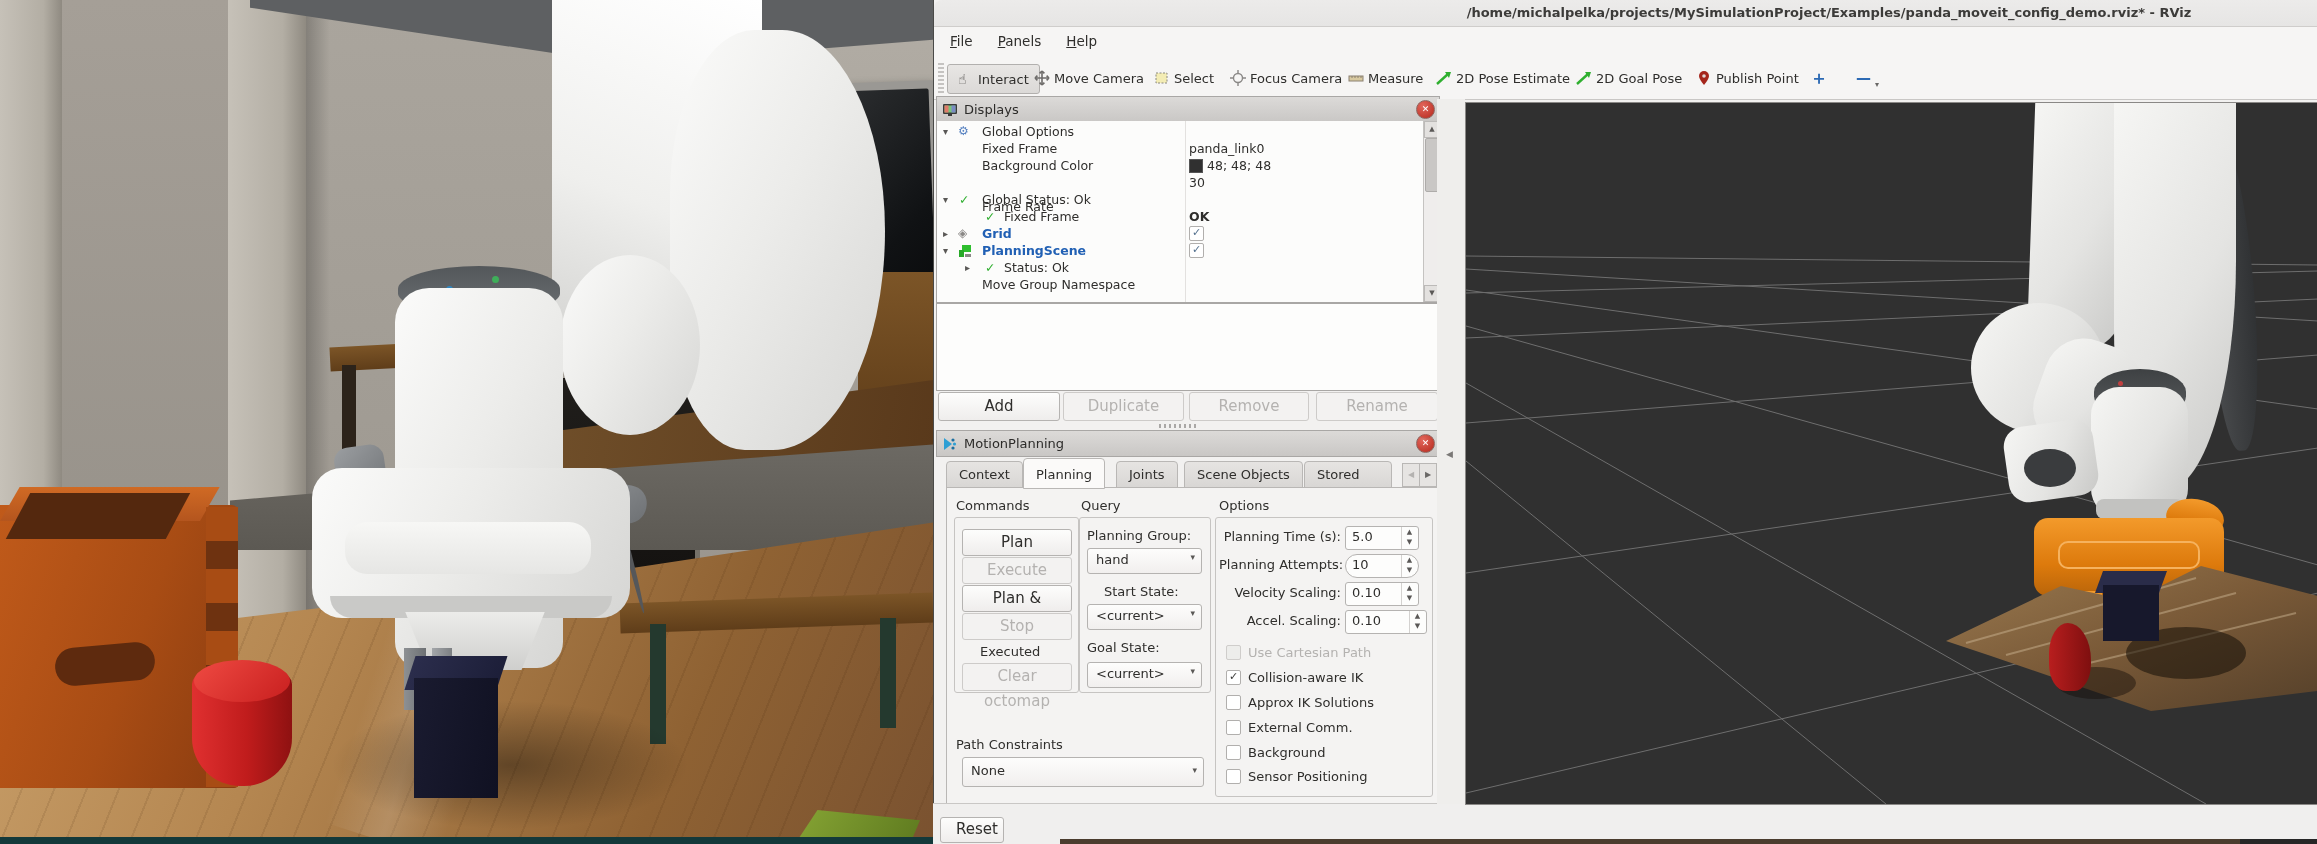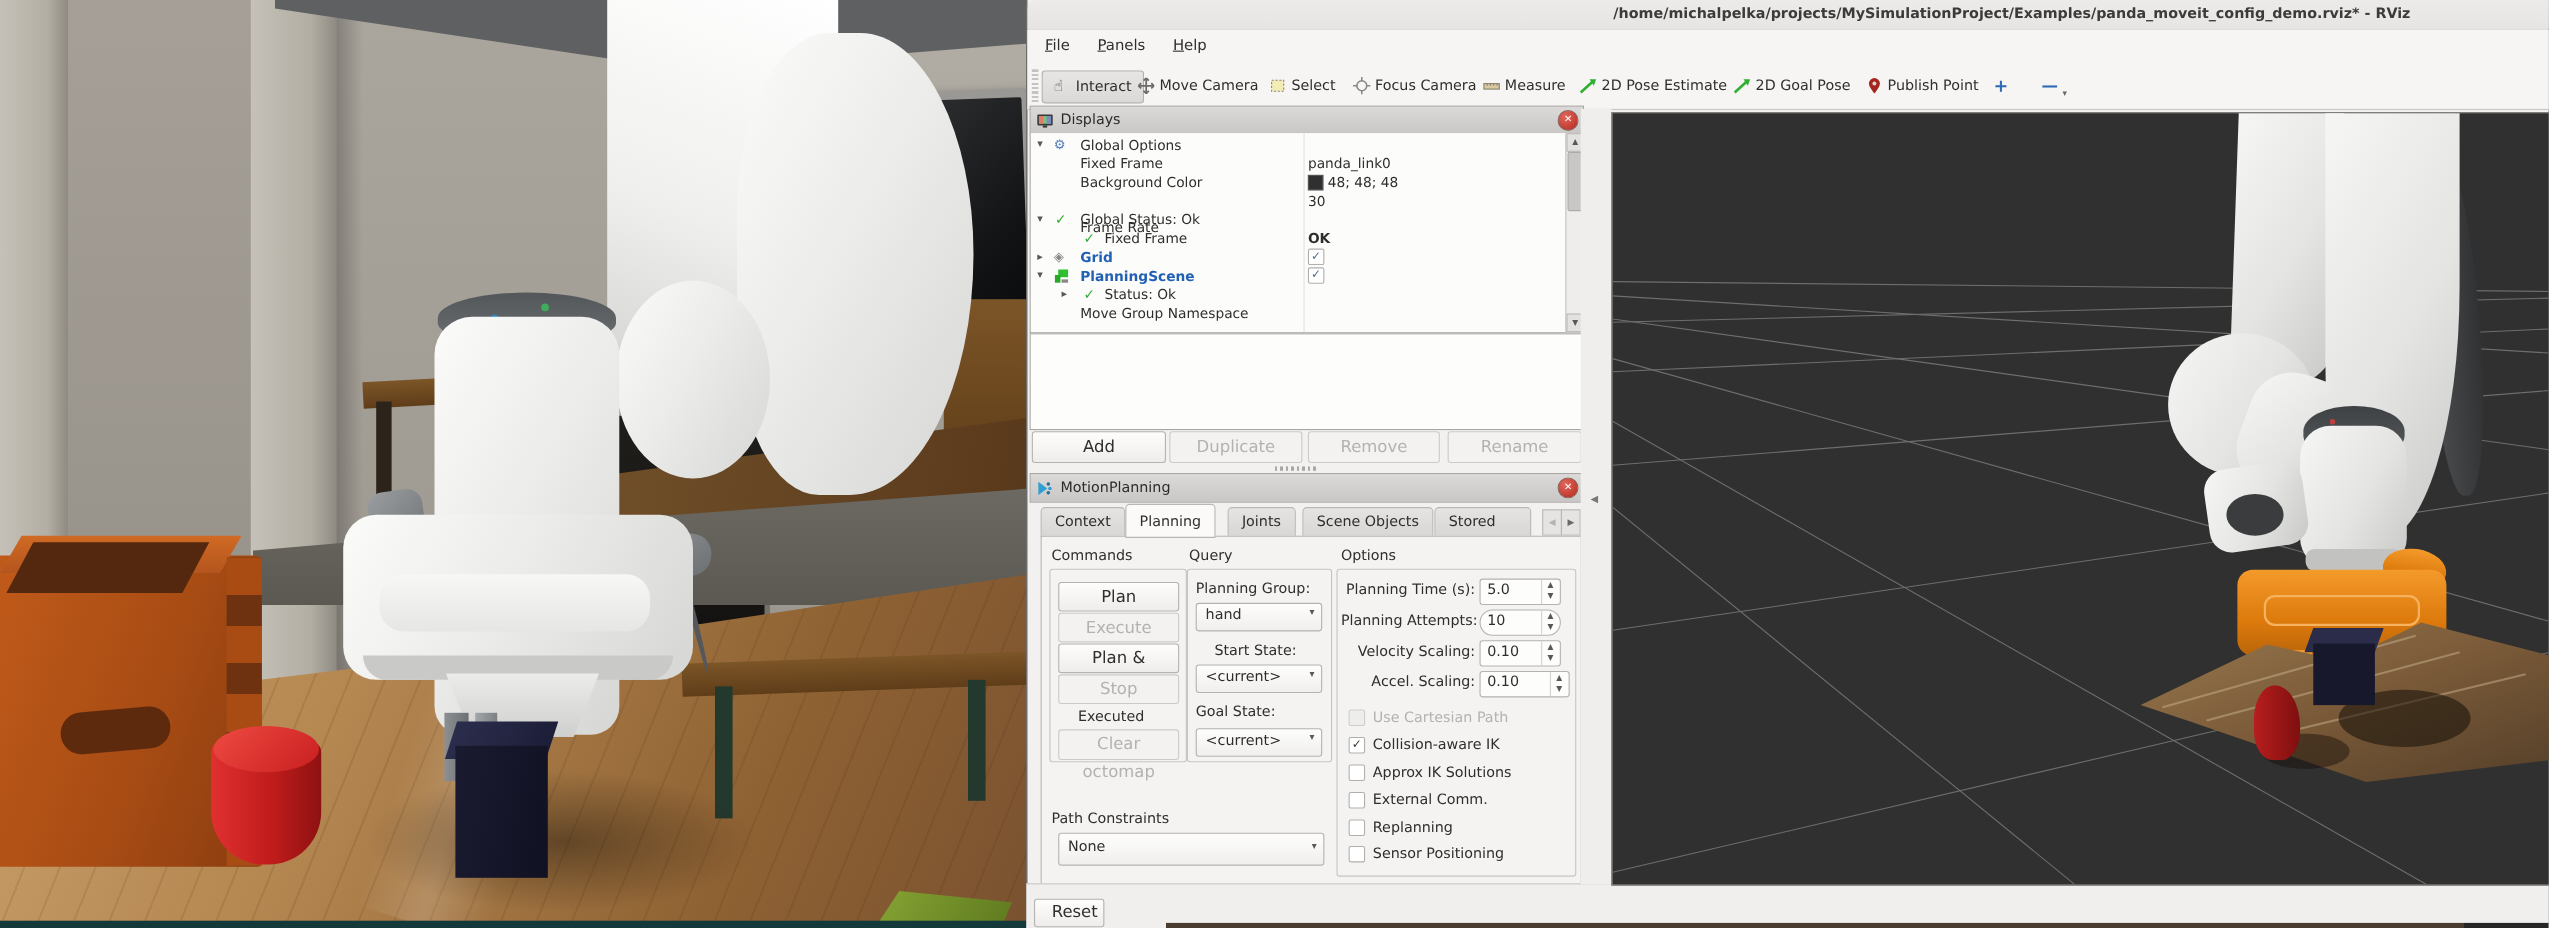--- a/index.html
+++ b/index.html
@@ -417,21 +417,21 @@
     <div class="ckrow" style="left:292px;top:695px;">
       <span class="chk"></span>
       <span>Approx IK Solutions</span>
     </div>
     <div class="ckrow" style="left:292px;top:720px;">
       <span class="chk"></span>
       <span>External Comm.</span>
     </div>
     <div class="ckrow" style="left:292px;top:745px;">
       <span class="chk"></span>
-      <span>Replanning</span>
+      <span>Background</span>
     </div>
     <div class="ckrow" style="left:292px;top:769px;">
       <span class="chk"></span>
       <span>Sensor Positioning</span>
     </div>
 
     <span class="glabel" style="left:22px;top:737px;">Path Constraints</span>
     <div class="combo" style="left:28px;top:757px;width:240px;height:28px;">
       <span class="cv" style="top:5px;">None</span>
       <span class="ca" style="top:7px;">▾</span>

